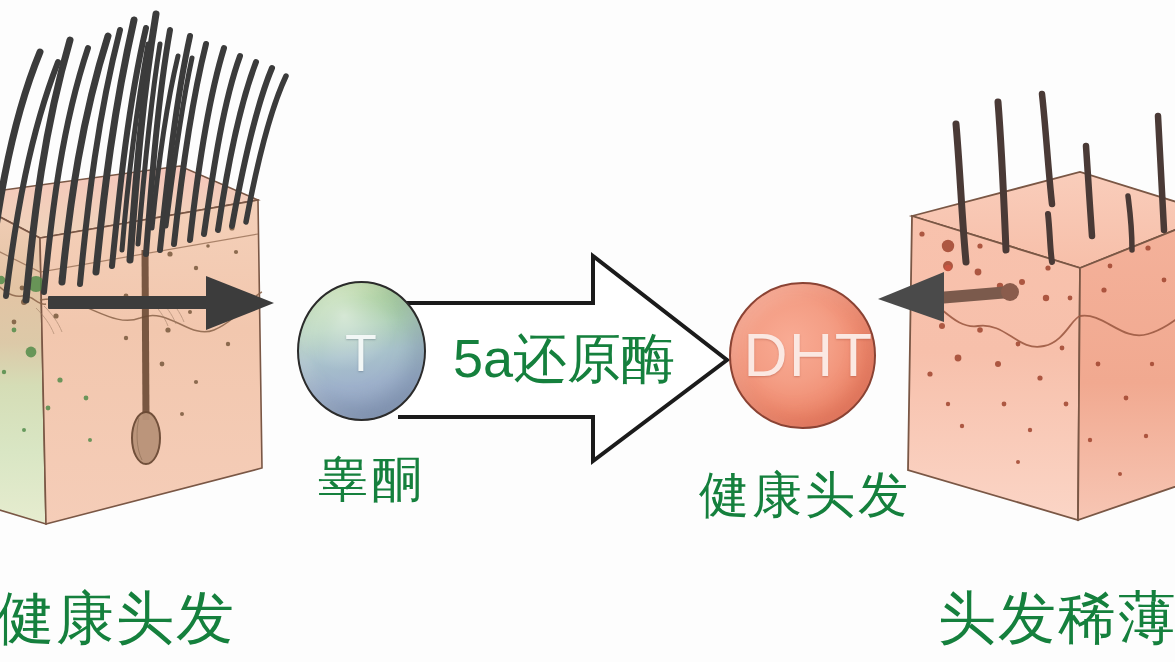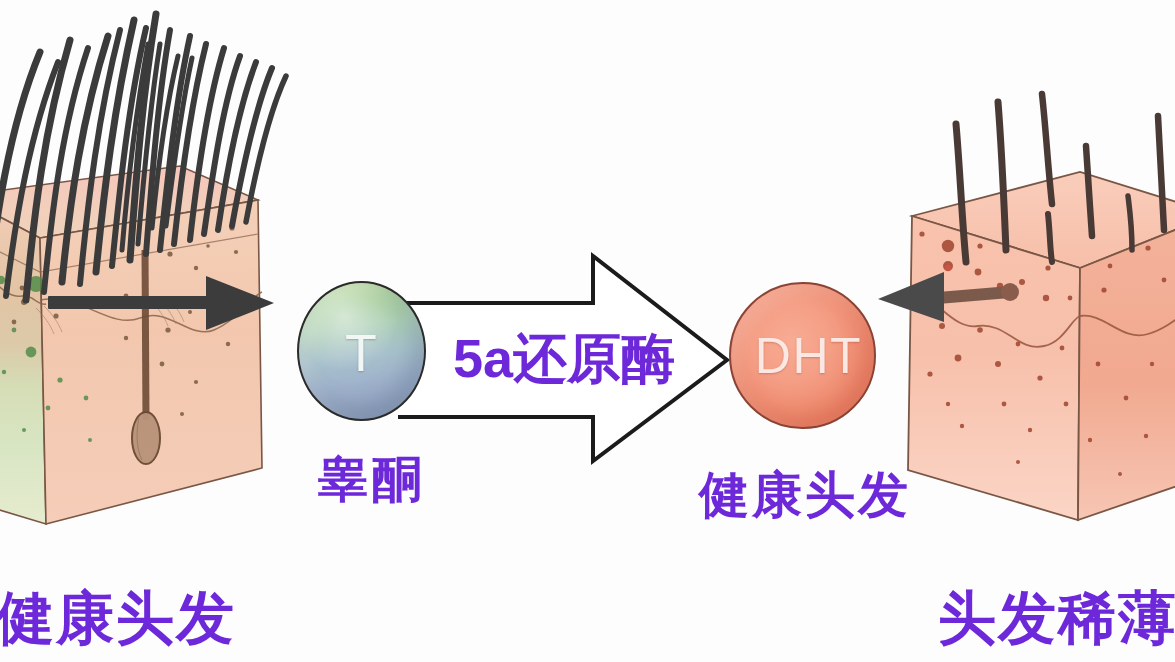--- a/index.html
+++ b/index.html
@@ -44,34 +44,34 @@
   }
   #sphere-dht{
     left:729px; top:282px; width:147px; height:147px;
     background:
       radial-gradient(circle at 42% 40%, #f9ab94 0%, #f49e85 34%, #ef8a6e 62%, #e97a5f 84%, #e06d54 100%);
     border:2.5px solid #8a4334;
     box-shadow:inset -8px -10px 20px rgba(180,70,50,.25), inset 6px 6px 16px rgba(255,255,255,.22);
   }
   #sphere-dht .glyph{
     color:#fbe8e2;
-    font-size:50px;
+    font-size:61px;
     font-weight:300;
     letter-spacing:1.5px;
     line-height:1;
     text-shadow:0 1px 2px rgba(150,60,45,.35);
     margin-left:12px;
   }
 
   
   .cn-label{
     position:absolute;
-    color:#6d28d9;
+    color:#15803d;
     font-family:"Liberation Sans","DejaVu Sans",sans-serif;
-    font-weight:700;
+    font-weight:400;
     white-space:nowrap;
   }
   #label-t{ left:318px; top:446px; font-size:50px; letter-spacing:4px; }
   #label-dht{ left:699px; top:462px; font-size:50px; letter-spacing:3px; }
   #enzyme-label{
     left:453px; top:323px; font-size:54px; letter-spacing:0px; z-index:7;
   }
   #caption-left{ left:-4px; top:580px; font-size:58px; letter-spacing:2px; }
   #caption-right{ left:938px; top:580px; font-size:58px; letter-spacing:2px; }
 

